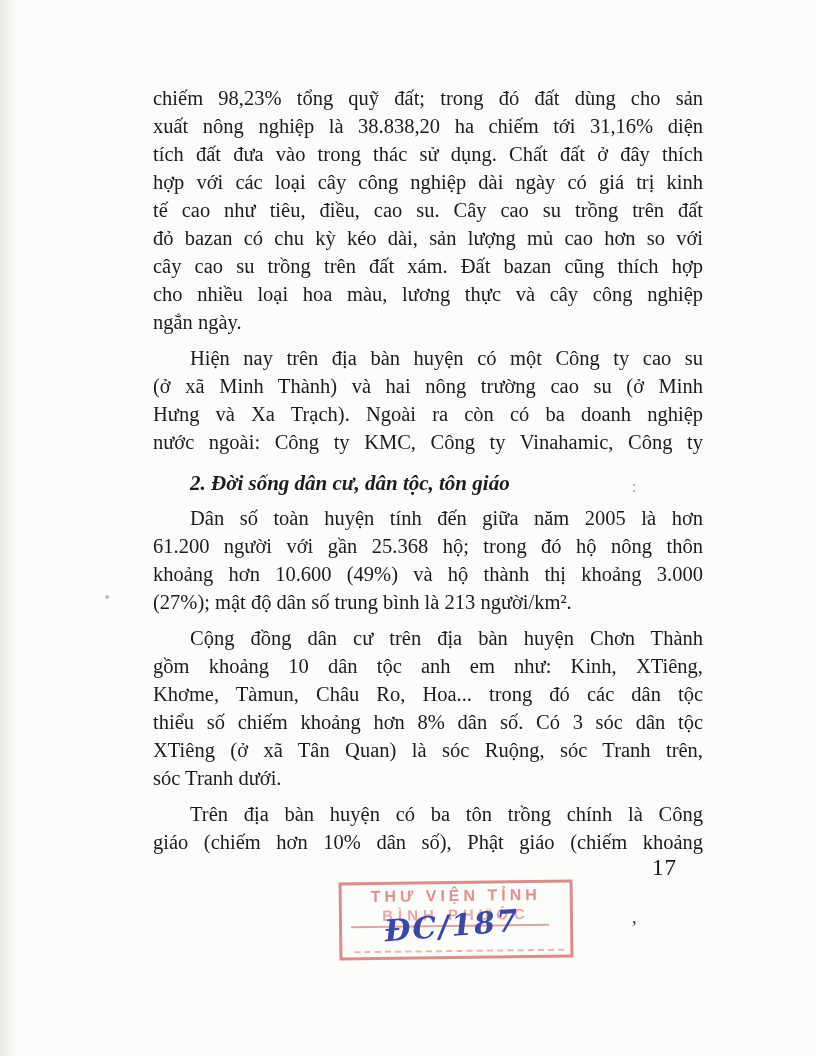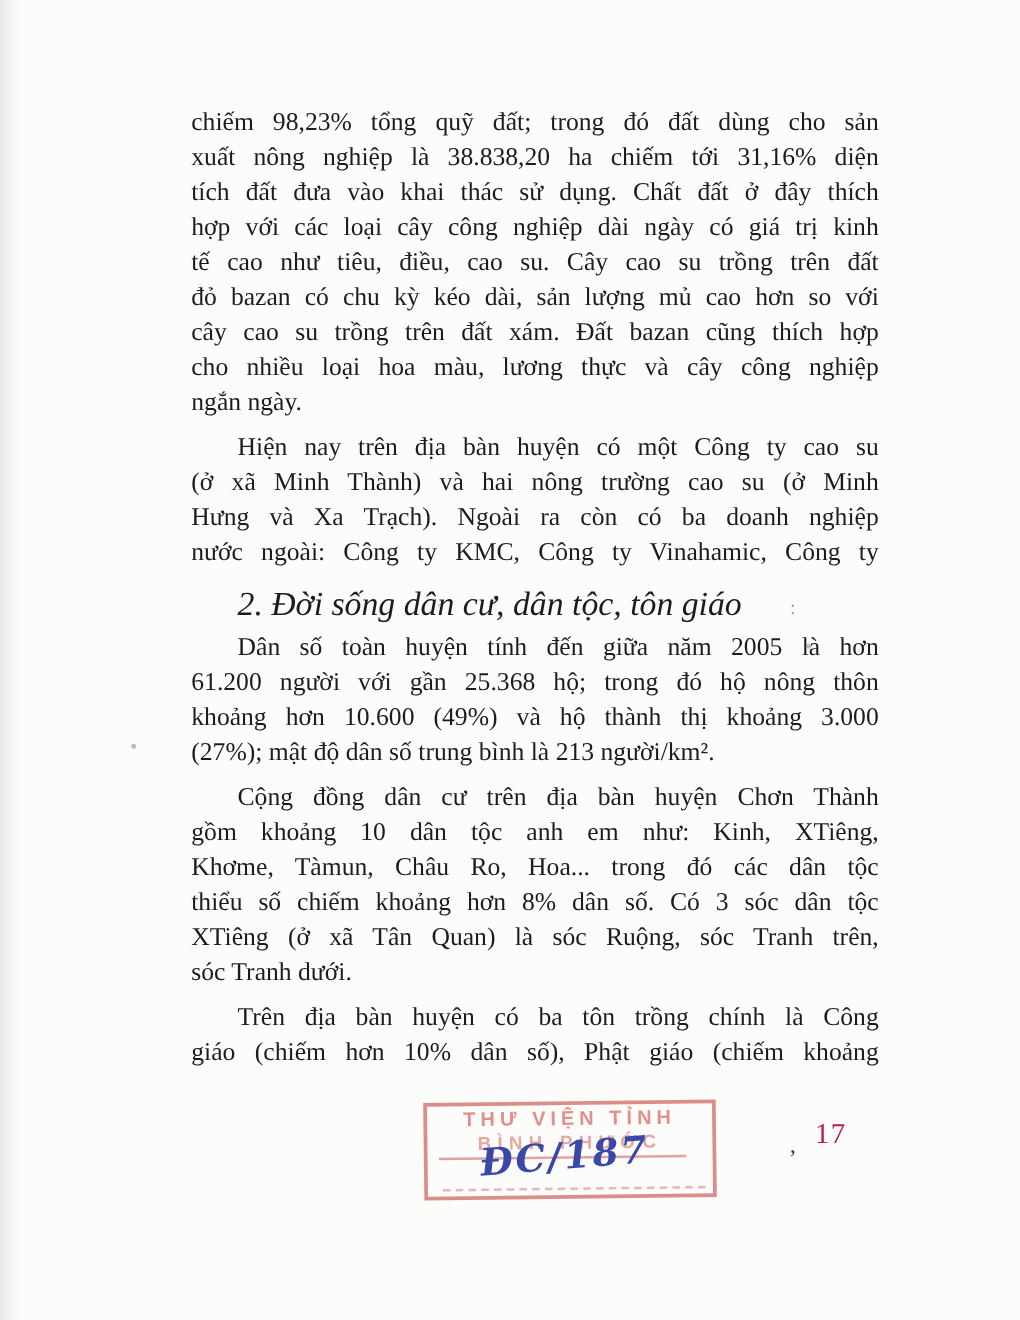--- a/index.html
+++ b/index.html
@@ -43,36 +43,36 @@
     white-space: normal;
   }
   .line.jl {
     text-align-last: justify;
   }
   .para + .para { margin-top: 8px; }
   .indent .line:first-child { text-indent: 37px; }
   .heading {
     margin-top: 12px;
     margin-bottom: 6px;
-    font-weight: normal;
+    font-weight: bold;
     font-style: italic;
-    font-size: 27px;
+    font-size: 21px;
   }
   .heading .line {
     height: 30px;
     line-height: 30px;
     text-align: left;
     text-align-last: left;
   }
   .page-number {
     position: absolute;
     left: 652px;
-    top: 894px;
+    top: 855px;
     font-size: 23px;
-    color: #be185d;
+    color: #0f172a;
     letter-spacing: 1px;
   }
   
   .stamp {
     position: absolute;
     left: 339px;
     top: 881px;
     width: 234px;
     height: 78px;
     border: 3px solid rgba(198, 74, 68, 0.62);
@@ -148,21 +148,21 @@
 </style>
 </head>
 <body>
 
 <div class="sheet">
 
   <div class="text-column">
       <div class="para">
         <div class="line jl">chiếm 98,23% tổng quỹ đất; trong đó đất dùng cho sản</div>
         <div class="line jl">xuất nông nghiệp là 38.838,20 ha chiếm tới 31,16% diện</div>
-        <div class="line jl">tích đất đưa vào khai thác sử dụng. Chất đất ở đây thích</div>
+        <div class="line jl">tích đất đưa vào trong thác sử dụng. Chất đất ở đây thích</div>
         <div class="line jl">hợp với các loại cây công nghiệp dài ngày có giá trị kinh</div>
         <div class="line jl">tế cao như tiêu, điều, cao su. Cây cao su trồng trên đất</div>
         <div class="line jl">đỏ bazan có chu kỳ kéo dài, sản lượng mủ cao hơn so với</div>
         <div class="line jl">cây cao su trồng trên đất xám. Đất bazan cũng thích hợp</div>
         <div class="line jl">cho nhiều loại hoa màu, lương thực và cây công nghiệp</div>
         <div class="line">ngắn ngày.</div>
       </div>
       <div class="para indent">
         <div class="line jl">Hiện nay trên địa bàn huyện có một Công ty cao su</div>
         <div class="line jl">(ở xã Minh Thành) và hai nông trường cao su (ở Minh</div>

